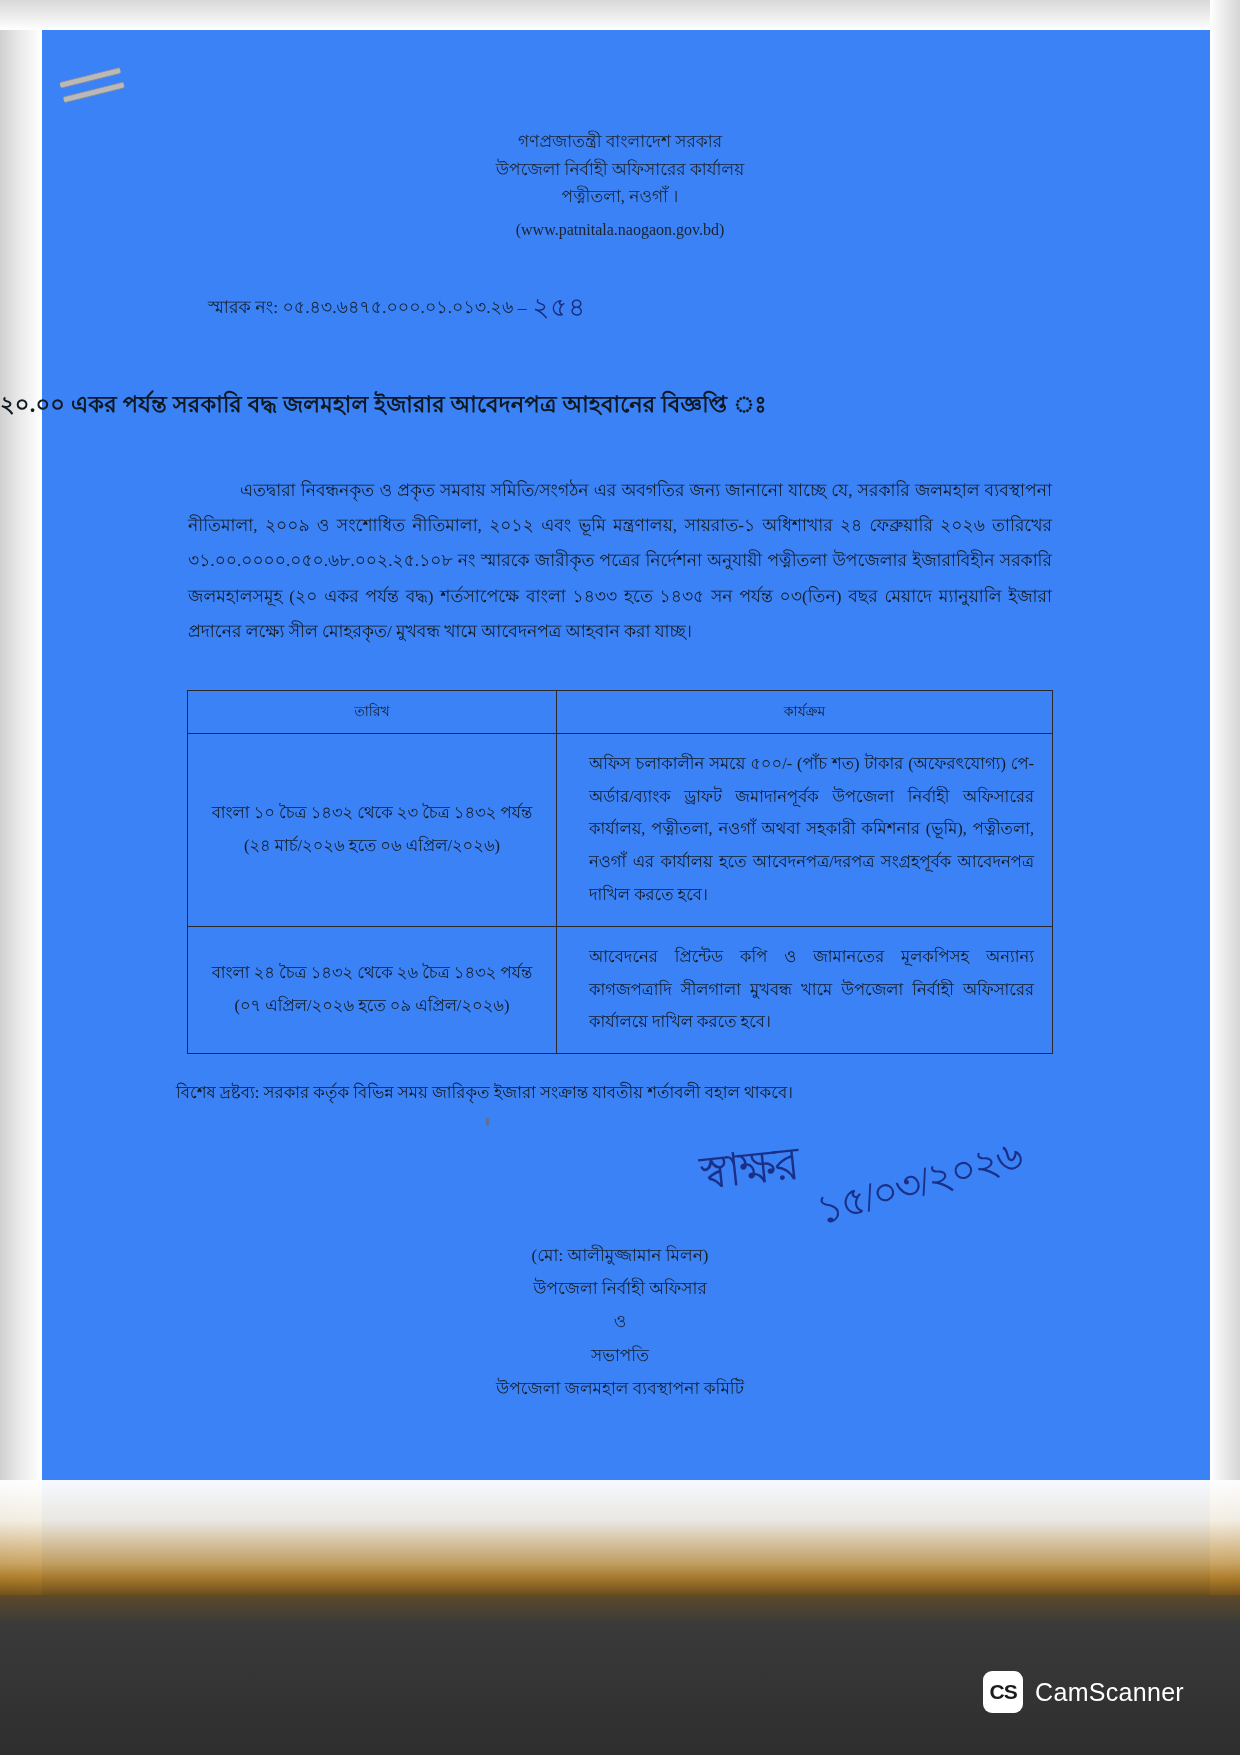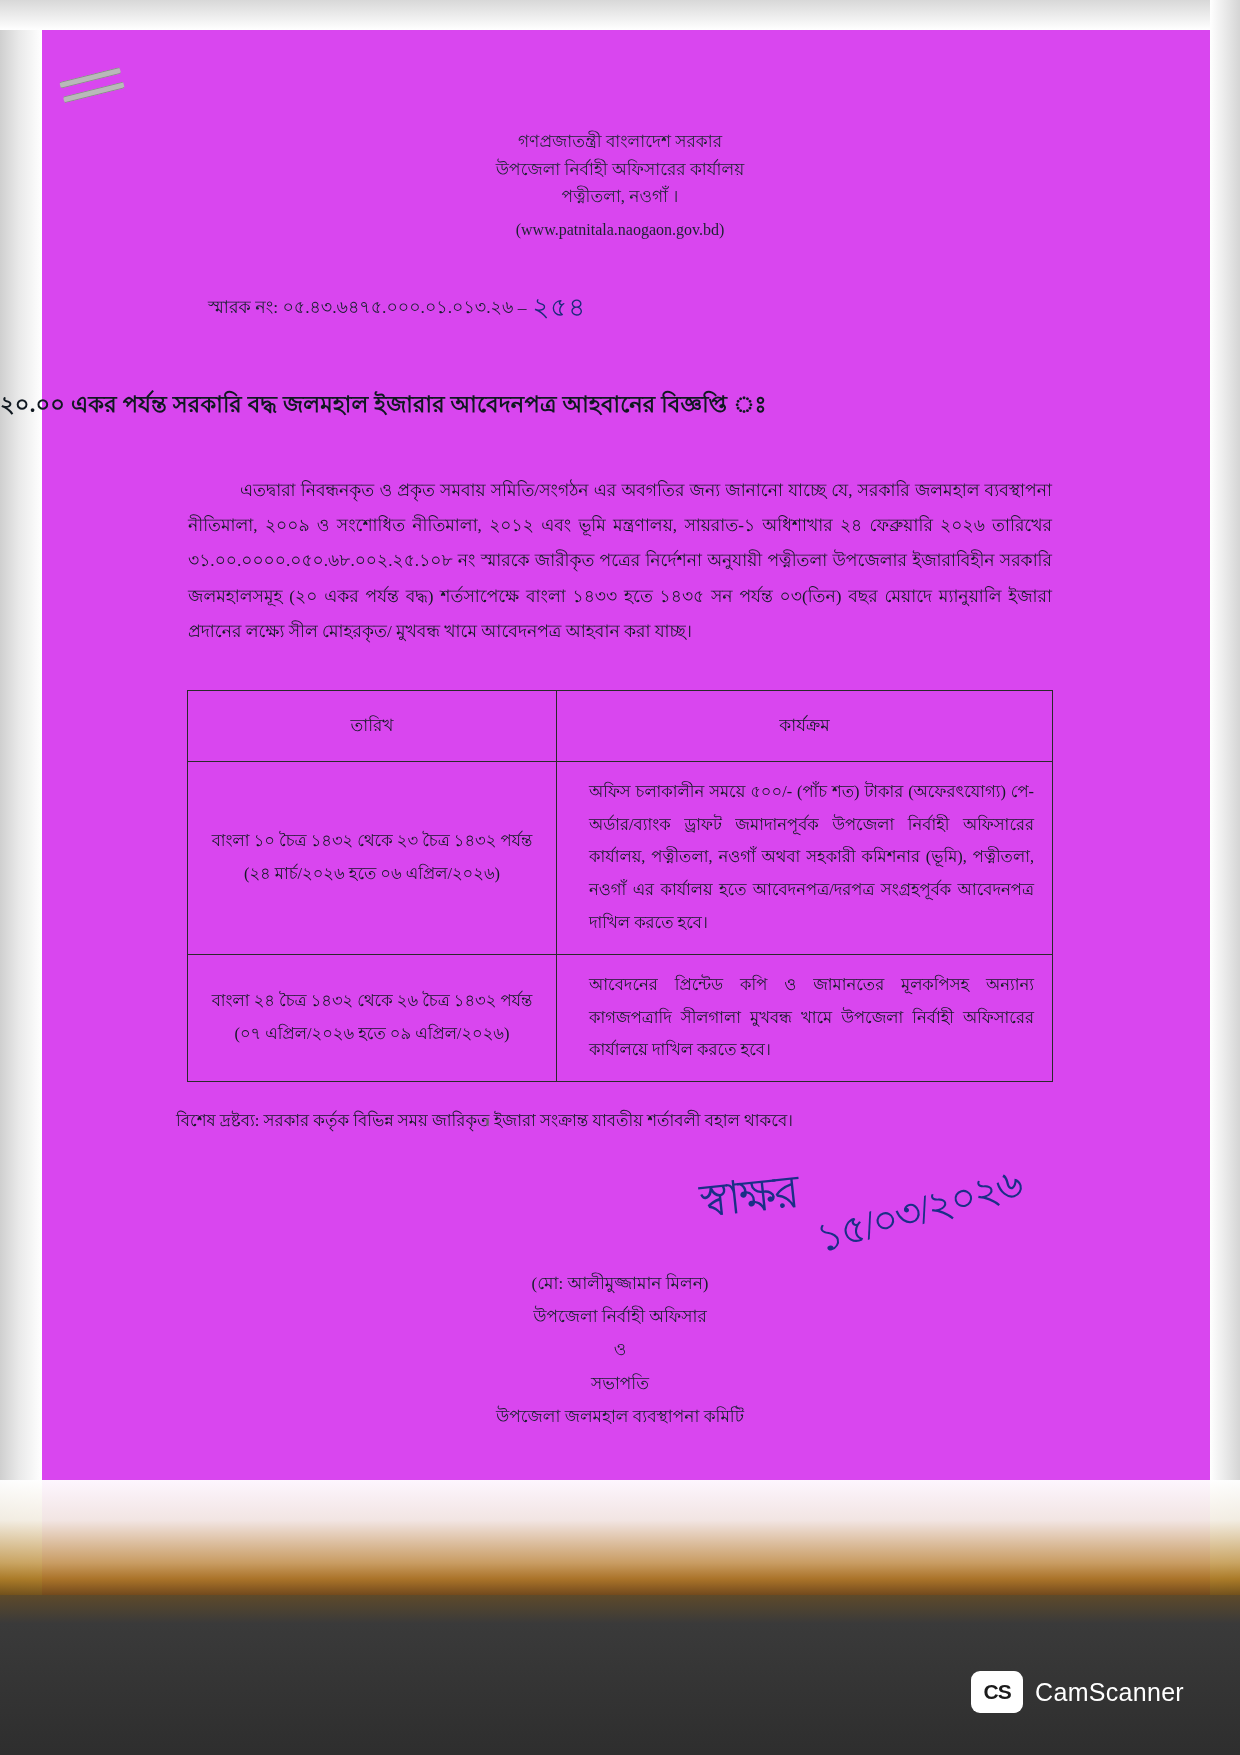--- a/index.html
+++ b/index.html
@@ -10,21 +10,21 @@
     width: 1240px;
     height: 1755px;
     background: #8a8a8a;
     font-family: "Liberation Sans", sans-serif;
     overflow: hidden;
   }
   .page {
     position: relative;
     width: 1240px;
     height: 1755px;
-    background: #d946ef;
+    background: #3b82f6;
     overflow: hidden;
   }
   
   .scan-shade-left {
     position: absolute;
     left: 0; top: 0;
     width: 42px; height: 1755px;
     background: linear-gradient(to right, #cfcfcf 0%, #e9e9e9 45%, #ffffff 100%);
     pointer-events: none;
   }
@@ -161,22 +161,22 @@
     color: #141b24;
   }
   table.sched th, table.sched td {
     border: 1.2px solid #2a2a2a;
     padding: 12px 14px;
     vertical-align: middle;
   }
   table.sched th {
     text-align: center;
     font-weight: normal;
-    font-size: 17px;
-    padding: 21px 10px;
+    font-size: 14px;
+    padding: 9px 10px;
   }
   table.sched td.date-cell {
     width: 340px;
     text-align: center;
     line-height: 2.0;
   }
   table.sched td.act-cell {
     text-align: justify;
     text-justify: inter-word;
     line-height: 2.0;
@@ -226,21 +226,21 @@
 
   .camscanner {
     position: absolute;
     right: 56px;
     bottom: 42px;
     display: flex;
     align-items: center;
     gap: 12px;
   }
   .cs-badge {
-    width: 52px;
+    width: 40px;
     height: 42px;
     background: #ffffff;
     border-radius: 9px;
     color: #1b1b1b;
     font-family: "Liberation Sans", sans-serif;
     font-weight: bold;
     font-size: 21px;
     display: flex;
     align-items: center;
     justify-content: center;

